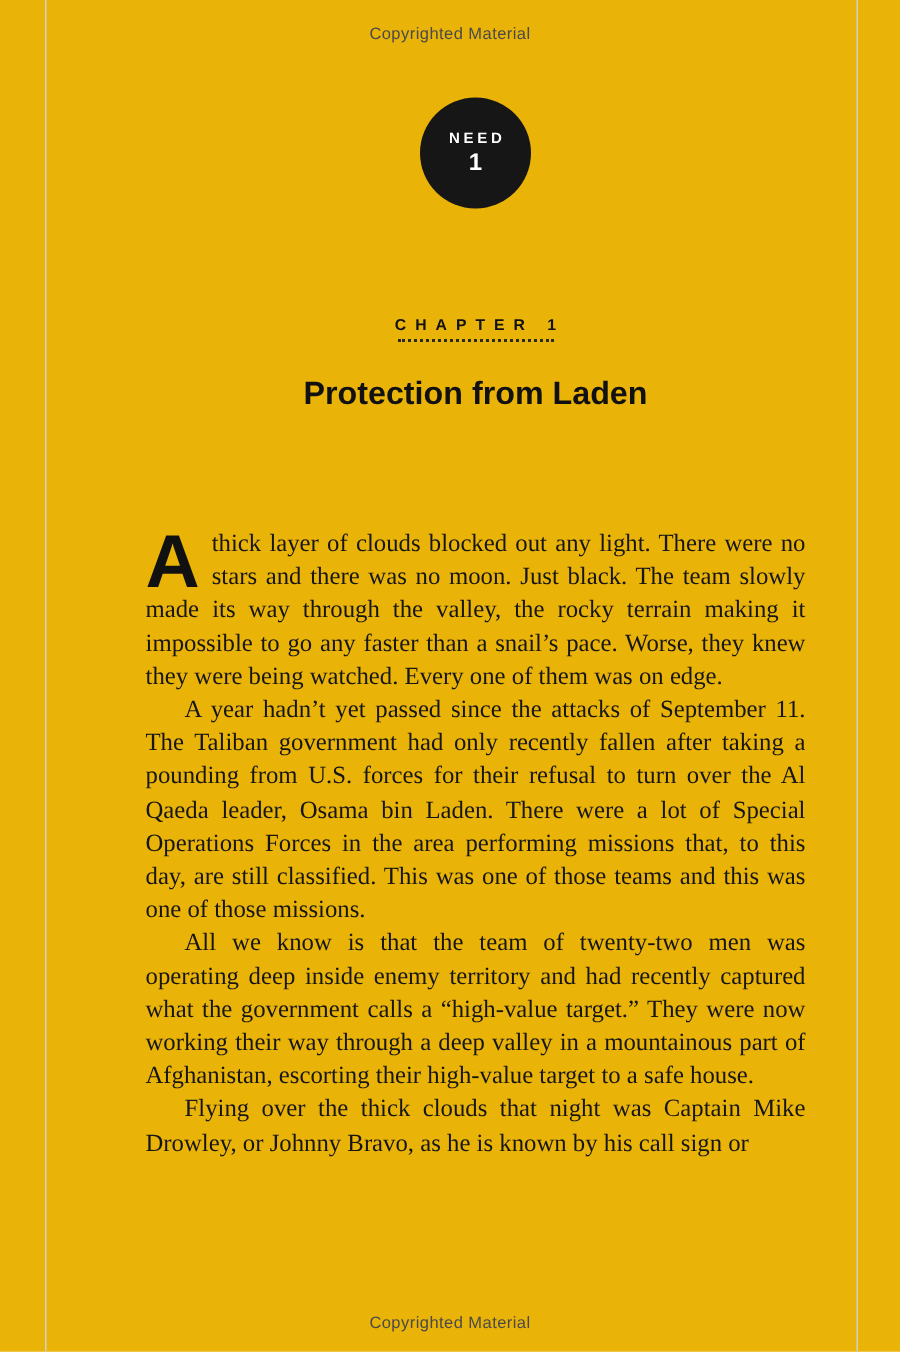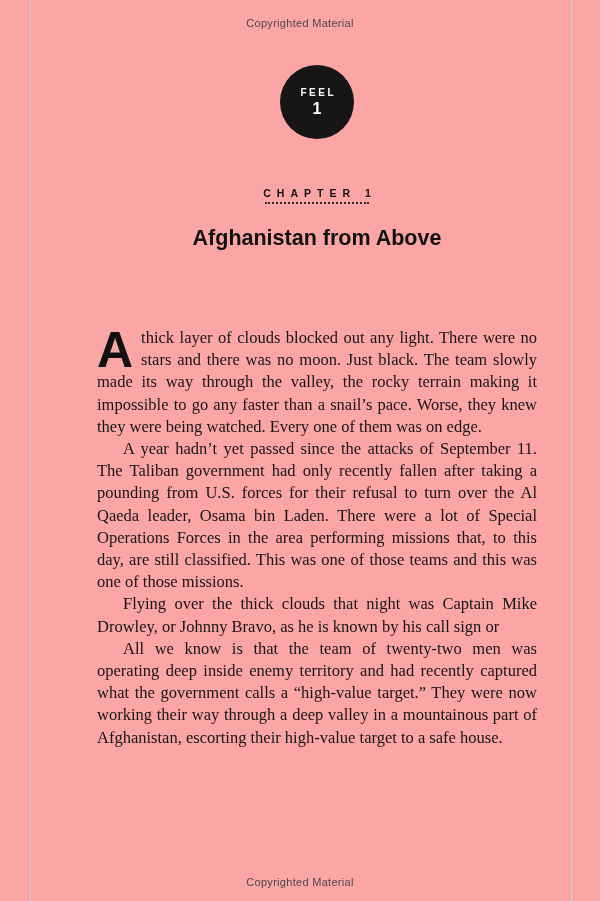--- a/index.html
+++ b/index.html
@@ -3,21 +3,21 @@
 <meta charset="utf-8">
 <style>
   * { box-sizing: border-box; }
   html, body { margin: 0; padding: 0; }
   body {
     width: 600px; height: 901px;
     background: #ffffff;
     font-family: "Liberation Serif", serif;
     color: #1a1a1a;
   }
-  .page { position: relative; width: 600px; height: 901px; overflow: hidden; background: #fca5a5; }
+  .page { position: relative; width: 600px; height: 901px; overflow: hidden; background: #eab308; }
 
   .edge { position: absolute; top: 0; bottom: 0; width: 1px; background: #cfcfcf; }
   .edge.left  { left: 30px; }
   .edge.right { left: 571px; }
 
   .copyright {
     text-align: center;
     font-family: "Liberation Sans", sans-serif;
     font-size: 11px;
     color: #4a4a4a;
@@ -45,21 +45,21 @@
     text-align: center;
     font-family: "Liberation Sans", sans-serif;
     font-weight: bold;
     font-size: 21px;
     letter-spacing: 4.5px;
     color: #111;
     white-space: nowrap;
   }
 
   .chapter-label {
-    margin-top: 48px;
+    margin-top: 72px;
     text-align: center;
     font-family: "Liberation Sans", sans-serif;
     font-weight: bold;
     font-size: 10.5px;
     letter-spacing: 6px;
     text-indent: 6px;
     color: #111;
   }
   .chapter-rule {
     width: 104px;
@@ -102,33 +102,33 @@
 
 <div class="page">
   <div class="edge left"></div>
   <div class="edge right"></div>
 
   <div class="copyright top">Copyrighted Material</div>
 
   <div class="content">
 
     <div class="part-circle">
-      <span class="part-label">FEEL</span>
+      <span class="part-label">NEED</span>
       <span class="part-number">1</span>
     </div>
 
 
     <div class="chapter-label">CHAPTER 1</div>
     <div class="chapter-rule"></div>
 
-    <h2 class="chapter-title">Afghanistan from Above</h2>
+    <h2 class="chapter-title">Protection from Laden</h2>
 
     <div class="body-text">
       <p class="para"><span class="dropcap">A</span><span>thick layer of clouds blocked out any light. There were no stars and there was no moon. Just black. The team slowly made its way through the valley, the rocky terrain making it impossible to go any faster than a snail’s pace. Worse, they knew they were being watched. Every one of them was on edge.</span></p>
       <p class="para indent">A year hadn’t yet passed since the attacks of September 11. The Taliban government had only recently fallen after taking a pounding from U.S. forces for their refusal to turn over the Al Qaeda leader, Osama bin Laden. There were a lot of Special Operations Forces in the area performing missions that, to this day, are still classified. This was one of those teams and this was one of those missions.</p>
+      <p class="para indent">All we know is that the team of twenty-two men was operating deep inside enemy territory and had recently captured what the government calls a “high-value target.” They were now working their way through a deep valley in a mountainous part of Afghanistan, escorting their high-value target to a safe house.</p>
       <p class="para indent">Flying over the thick clouds that night was Captain Mike Drowley, or Johnny Bravo, as he is known by his call sign or</p>
-      <p class="para indent">All we know is that the team of twenty-two men was operating deep inside enemy territory and had recently captured what the government calls a “high-value target.” They were now working their way through a deep valley in a mountainous part of Afghanistan, escorting their high-value target to a safe house.</p>
     </div>
 
   </div>
 
   <div class="copyright bottom">Copyrighted Material</div>
 </div>
 
 </body></html>

